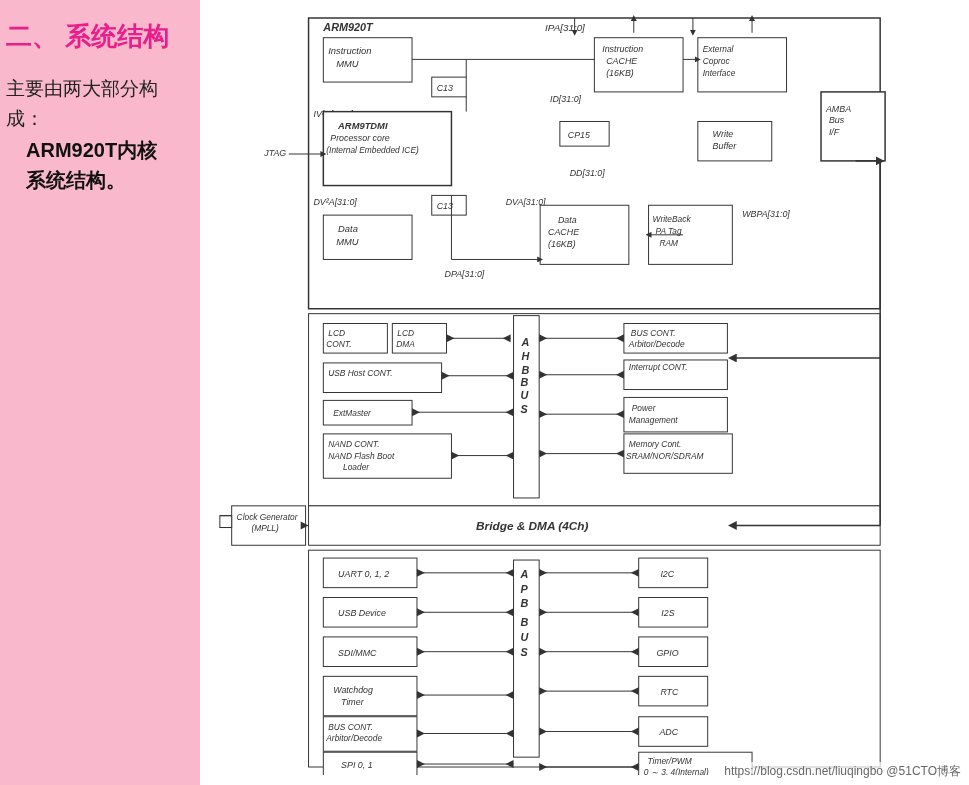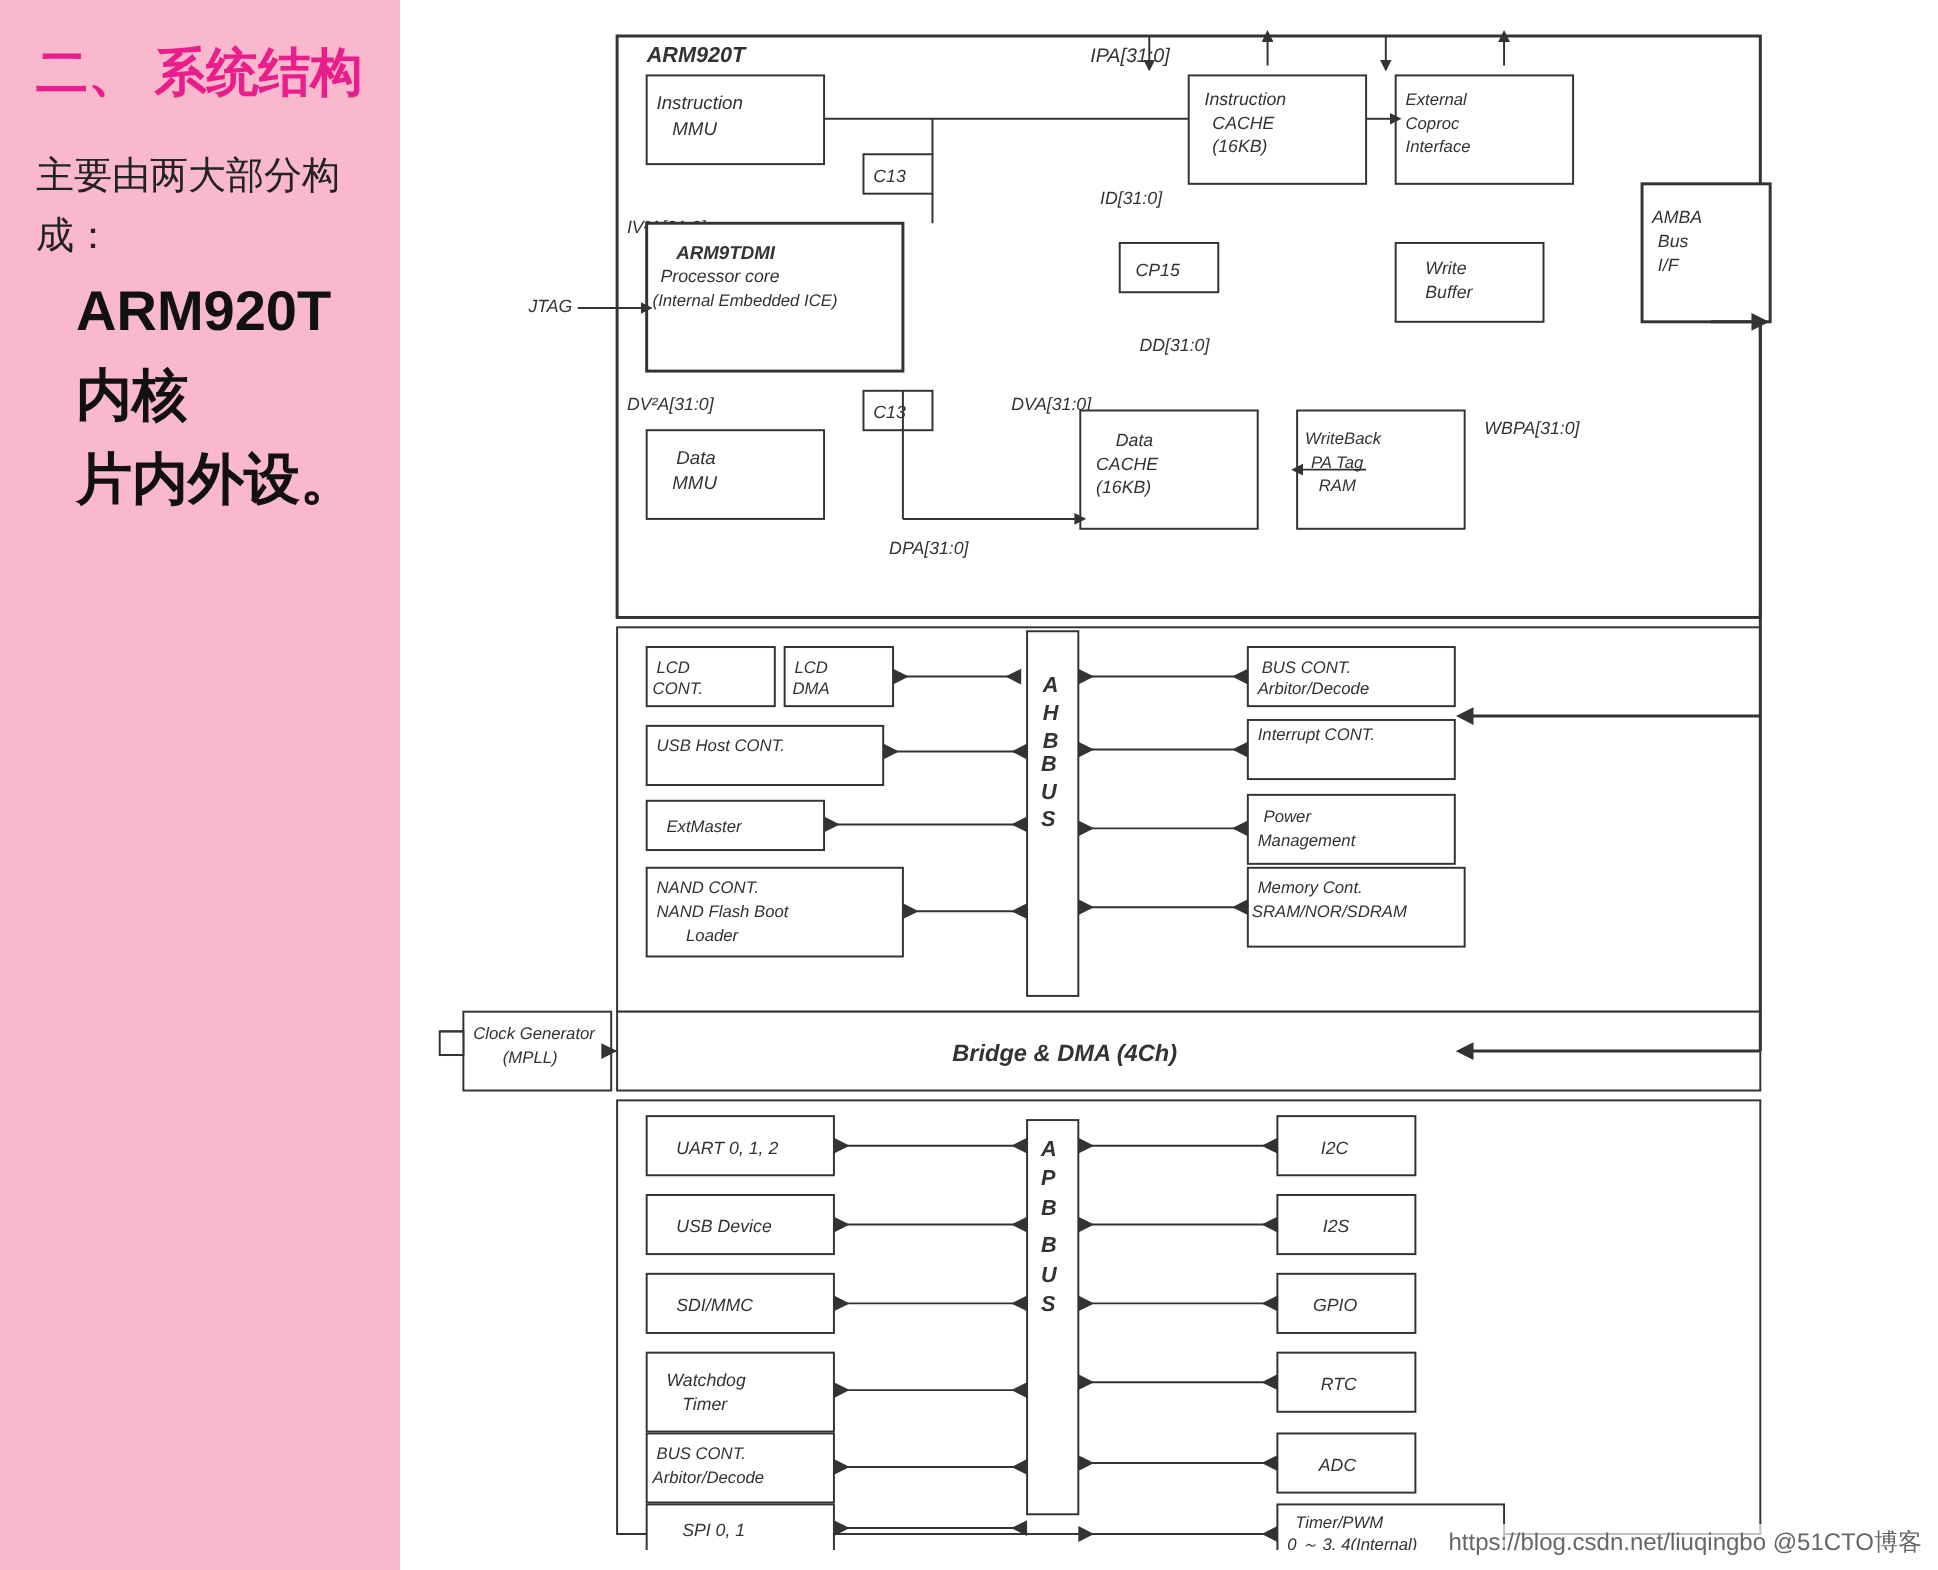--- a/index.html
+++ b/index.html
@@ -10,39 +10,39 @@
       display: flex;
       overflow: hidden;
       background: #f9d0dc;
     }
 
     
     .left-panel {
       width: 200px;
       min-width: 200px;
       background: #f9b8cb;
-      padding: 20px 18px;
+      padding: 20px 6px;
       display: flex;
       flex-direction: column;
       gap: 20px;
     }
     .section-title {
       color: #e91e8c;
       font-size: 26px;
       font-weight: bold;
       line-height: 1.3;
     }
     .section-desc {
       font-size: 19px;
       line-height: 1.6;
       color: #222;
       font-weight: normal;
     }
     .section-desc-bold {
-      font-size: 28px;
+      font-size: 20px;
       font-weight: bold;
       color: #111;
       line-height: 1.5;
       margin-left: 20px;
     }
 
     
     .right-panel {
       flex: 1;
       background: #fff;
@@ -76,21 +76,21 @@
   </style>
 </head>
 <body>
 
 <div class="left-panel">
   <div class="section-title">二、 系统结构</div>
   <div>
     <div class="section-desc">主要由两大部分构成：</div>
     <div class="section-desc-bold">
       <span>ARM920T内核</span><br>
-      <span>片内外设。</span>
+      <span>系统结构。</span>
     </div>
   </div>
 </div>
 
 <div class="right-panel">
   <div class="diagram">
     <svg class="arch-diagram" viewBox="0 0 760 770" xmlns="http://www.w3.org/2000/svg">
       <defs>
         <marker id="arrow" markerWidth="6" markerHeight="6" refX="3" refY="3" orient="auto">
           <path d="M0,0 L0,6 L6,3 z" fill="#333"></path>

